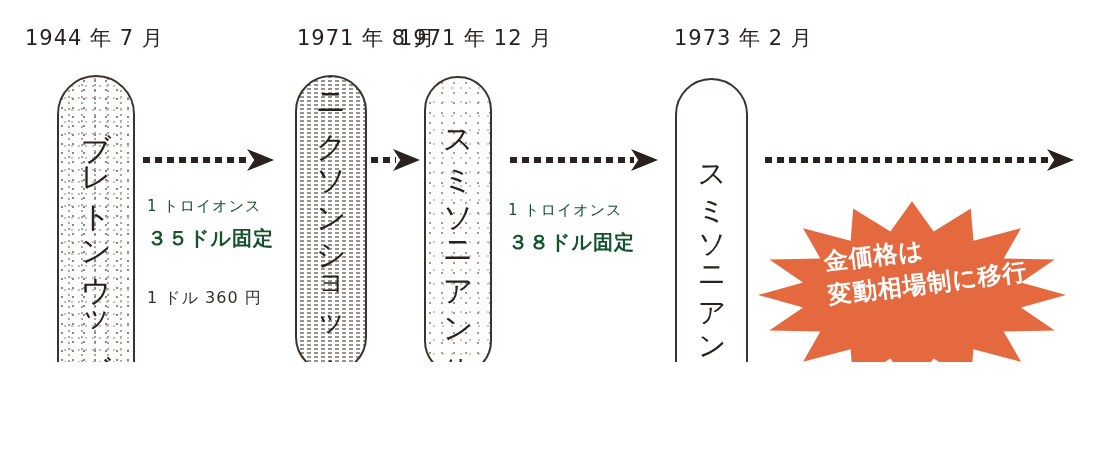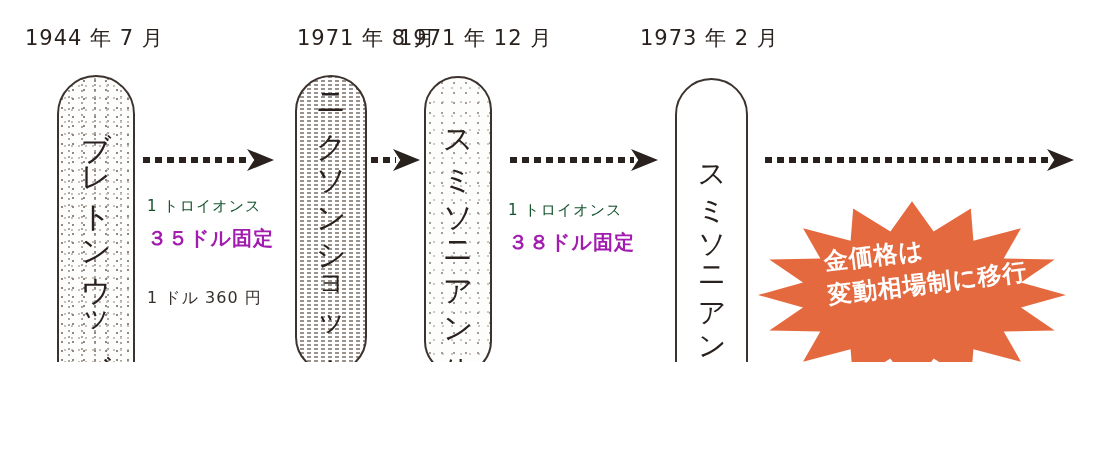--- a/index.html
+++ b/index.html
@@ -10,21 +10,21 @@
     font-family:"DejaVu Sans","Liberation Sans",sans-serif;
     color:#29211d;
     overflow:hidden;
   }
   
   .date{
     position:absolute;top:24px;
     font-size:21px;letter-spacing:1px;
     color:#29211d;white-space:nowrap;
   }
-  .d1{left:25px;} .d2{left:269px;margin-left:28px;} .d3{left:399px;} .d4{left:640px;}
+  .d1{left:25px;} .d2{left:269px;margin-left:28px;} .d3{left:399px;} .d4{left:674px;}
 
   
   .capsule{
     position:absolute;
     border:2px solid #3c332e;
     border-radius:999px;
     box-sizing:border-box;
     display:flex;align-items:center;justify-content:center;
   }
   .capsule .vtext{
@@ -80,21 +80,21 @@
   .arrow .head{width:27px;height:24px;flex:0 0 auto;margin-left:-3px;}
   .arrow .head polygon{fill:#29211d;}
   .a1{left:143px;width:131px;}
   .a2{left:371px;width:49px;}
   .a3{left:510px;width:148px;}
   .a4{left:765px;width:309px;}
 
   
   .note{position:absolute;white-space:nowrap;}
   .note .ounce{font-size:15px;color:#14532d;letter-spacing:1px;}
-  .note .fixed{font-size:20px;font-weight:bold;color:#a21caf;margin-top:9px;letter-spacing:1px;}
+  .note .fixed{font-size:20px;font-weight:bold;color:#14532d;margin-top:9px;letter-spacing:1px;}
   .note .yen{font-size:16px;color:#35302c;margin-top:36px;letter-spacing:1px;}
   .n1{left:147px;top:197px;}
   .n2{left:508px;top:201px;}
 
   
   .burst{position:absolute;left:752px;top:196px;width:320px;height:198px;}
   .burst svg{position:absolute;left:0;top:0;width:100%;height:100%;}
   .burst polygon{fill:#e5693f;}
   .burst .burst-text{
     position:absolute;left:70px;top:50px;

